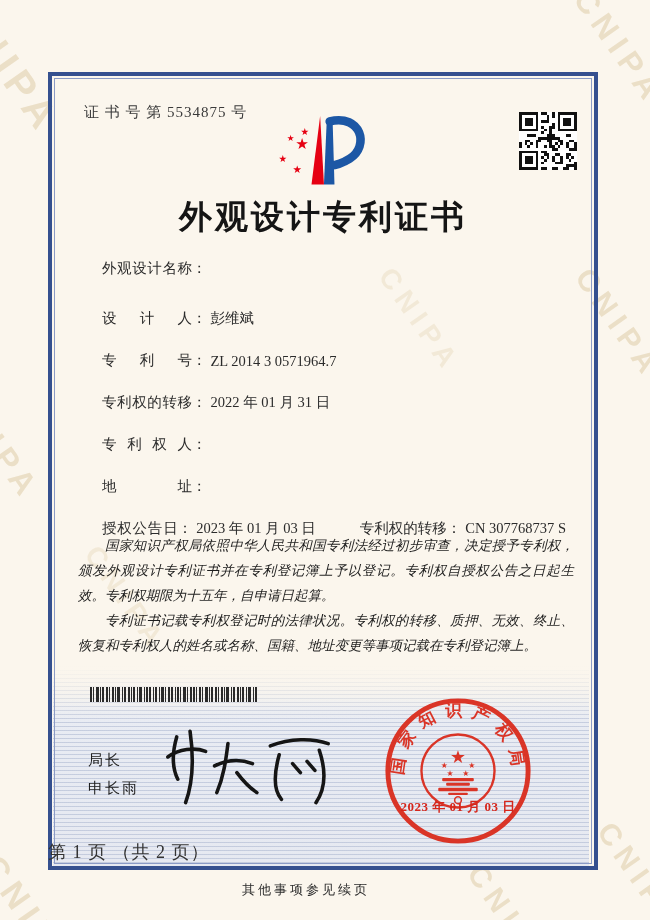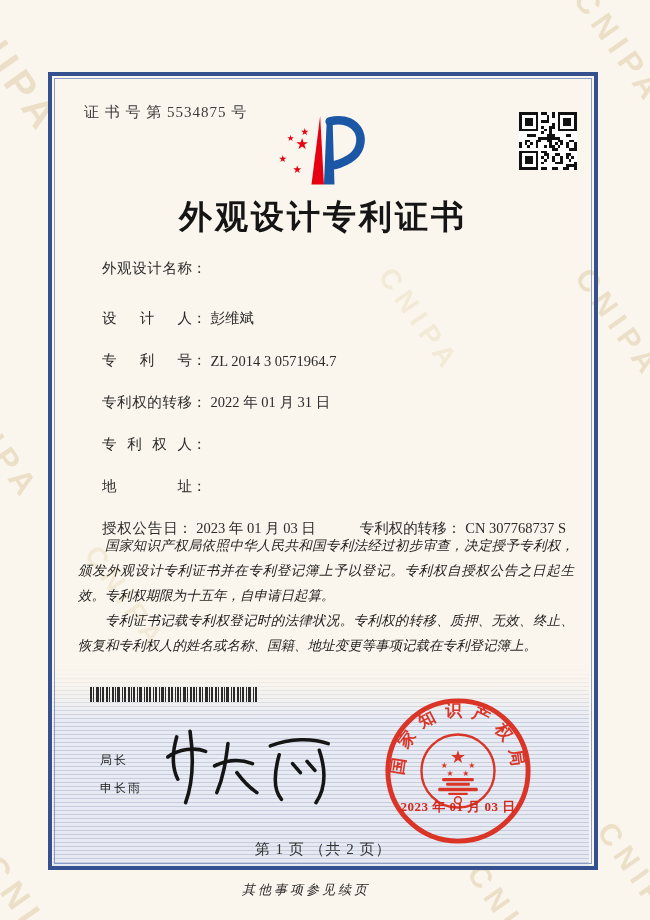--- a/index.html
+++ b/index.html
@@ -50,38 +50,37 @@
   .fgroup2{margin-left:44px;display:flex;align-items:baseline;}
   .paras{
     position:absolute;left:78px;top:534px;width:496px;
     font-size:13.5px;line-height:1.85;text-align:justify;color:#1d1d1d;
     font-style:italic;
   }
   .paras p{margin:0;text-indent:2em;}
   .barcode{position:absolute;left:90px;top:687px;width:168px;height:15px;}
   .barcode div{position:absolute;top:0;bottom:0;background:#2a2a2a;}
   .signer{
-    position:absolute;left:88px;top:746px;font-size:12px;line-height:28px;
+    position:absolute;left:88px;top:746px;font-size:15px;line-height:28px;
     letter-spacing:2px;color:#1c1c1c;
     font-family:"Liberation Sans","DejaVu Sans",sans-serif;
-    margin-left:12px;
   }
   .signature{position:absolute;left:158px;top:728px;width:180px;height:78px;}
   .seal{position:absolute;left:379px;top:692px;width:158px;height:158px;opacity:.94;}
   .seal-date{
     position:absolute;left:384px;top:798px;width:148px;text-align:center;
     font-size:13px;color:#d5261b;letter-spacing:.5px;font-weight:bold;
   }
   .page-info{
-    position:absolute;left:48px;top:840px;width:550px;text-align:center;
-    font-size:15px;letter-spacing:1px;color:#333;
+    position:absolute;left:48px;top:840px;width:550px;
+    font-size:18px;letter-spacing:1px;color:#333;
   }
   .footer-note{
     position:absolute;left:0;top:881px;width:612px;text-align:center;
-    font-size:13px;letter-spacing:3px;color:#2b2b2b;font-style:italic;
+    font-size:13px;letter-spacing:3px;color:#2b2b2b;
   }
   .flourish{position:absolute;width:92px;height:102px;}
   .flourish.left{left:49px;top:762px;}
   .flourish.right{left:498px;top:762px;transform:scaleX(-1);}
 </style>
 </head>
 <body>
 
 <div class="wm" style="left:-20px;top:-12px;font-size:40px;">CNIPA</div>
 <div class="wm" style="left:596px;top:-18px;font-size:32px;">CNIPA</div>

